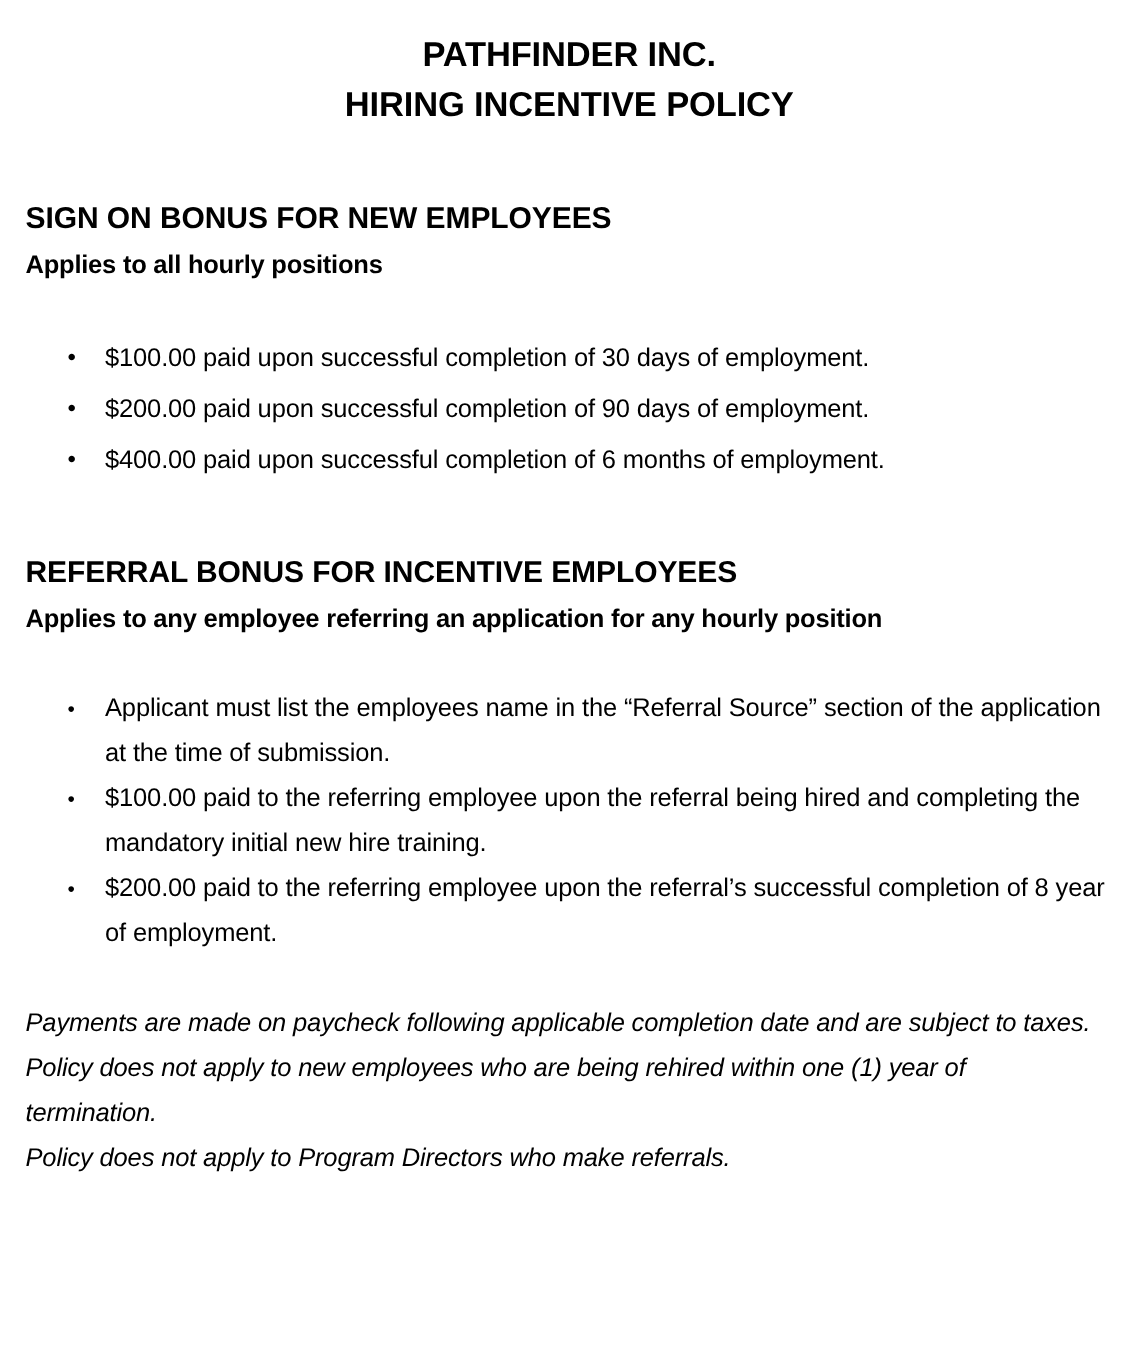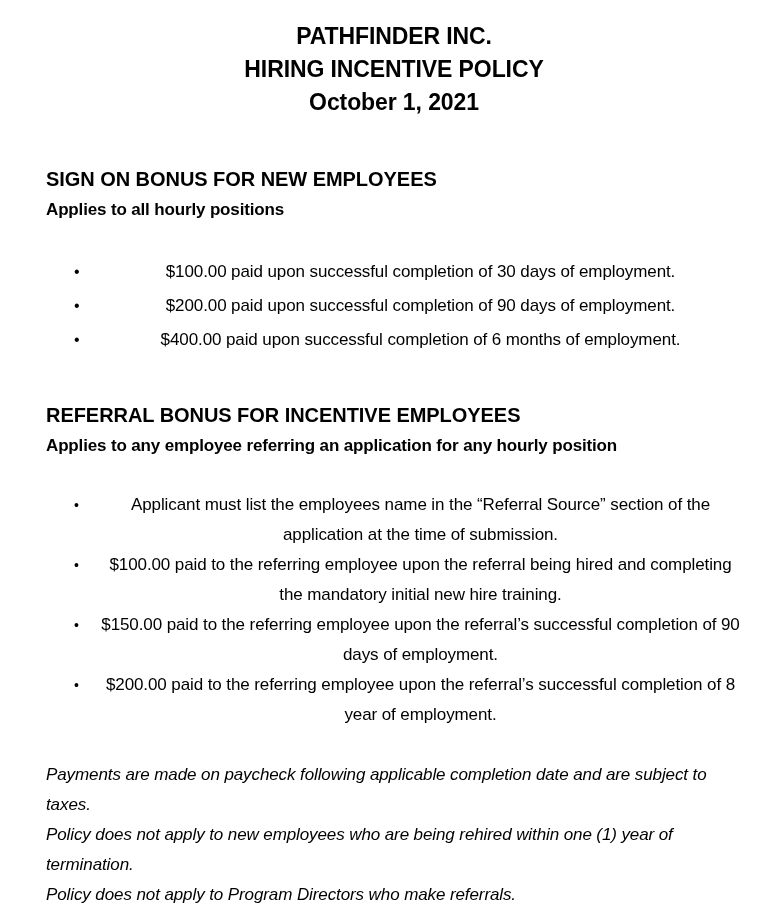--- a/index.html
+++ b/index.html
@@ -12,21 +12,21 @@
     height: 911px;
     font-family: "Liberation Sans", sans-serif;
     color: #000000;
     -webkit-font-smoothing: antialiased;
   }
   .page {
     position: relative;
     width: 759px;
     height: 911px;
     box-sizing: border-box;
-    padding: 20px 17px 0 46px;
+    padding: 20px 17px 0 17px;
     background: #ffffff;
     overflow: hidden;
   }
 
   
   .doc-title {
     text-align: center;
     font-weight: bold;
     font-size: 23px;
     line-height: 33px;
@@ -67,21 +67,20 @@
     list-style: none;
     margin: 0;
     padding: 0;
   }
   ul.bullets > li {
     position: relative;
     padding-left: 53px;
     font-size: 17px;
     line-height: 31px;
     letter-spacing: -0.1px;
-    text-align: center;
   }
   ul.bullets > li::before {
     content: "\2022";
     position: absolute;
     left: 28px;
     top: 0;
     line-height: 31px;
   }
   ul.bullets.tight > li {
     line-height: 30px;
@@ -110,21 +109,20 @@
   }
 </style>
 </head>
 <body>
 
 <div class="page">
 
   <h1 class="doc-title">
     <span class="line">PATHFINDER INC.</span>
     <span class="line">HIRING INCENTIVE POLICY</span>
-    <span class="line">October 1, 2021</span>
   </h1>
 
   <div class="gap-lg"></div>
 
   <h2 class="section-head">
     <span class="heading">SIGN ON BONUS FOR NEW EMPLOYEES</span>
     <span class="subheading">Applies to all hourly positions</span>
   </h2>
 
   <div class="gap-sm"></div>
@@ -140,21 +138,20 @@
   <h2 class="section-head">
     <span class="heading">REFERRAL BONUS FOR INCENTIVE EMPLOYEES</span>
     <span class="subheading">Applies to any employee referring an application for any hourly position</span>
   </h2>
 
   <div class="gap-xs"></div>
 
   <ul class="bullets tight">
     <li>Applicant must list the employees name in the “Referral Source” section of the application at the time of submission.</li>
     <li>$100.00 paid to the referring employee upon the referral being hired and completing the mandatory initial new hire training.</li>
-    <li>$150.00 paid to the referring employee upon the referral’s successful completion of 90 days of employment.</li>
     <li>$200.00 paid to the referring employee upon the referral’s successful completion of 8 year of employment.</li>
   </ul>
 
   <div class="gap-xs"></div>
 
   <div class="closing">
     <p>Payments are made on paycheck following applicable completion date and are subject to taxes.</p>
     <p>Policy does not apply to new employees who are being rehired within one (1) year of termination.</p>
     <p>Policy does not apply to Program Directors who make referrals.</p>
   </div>

